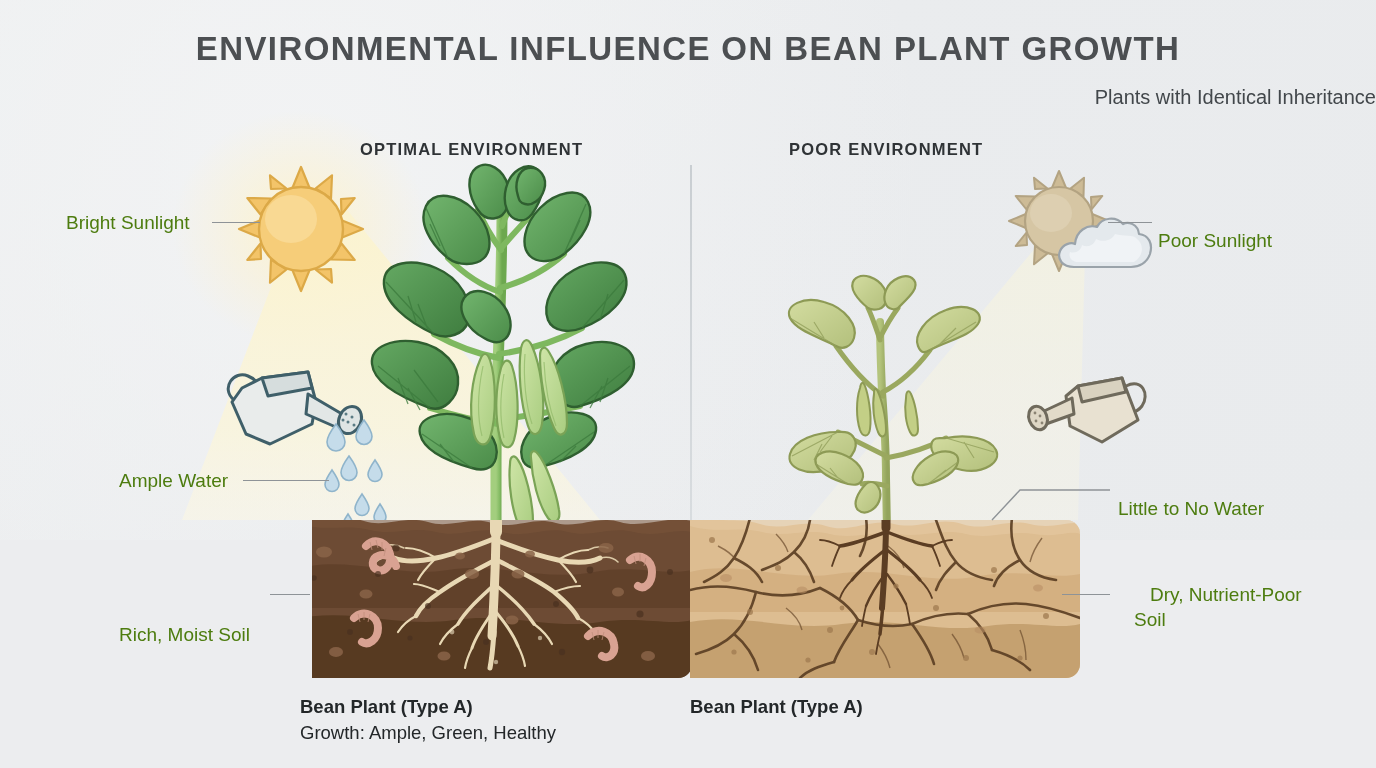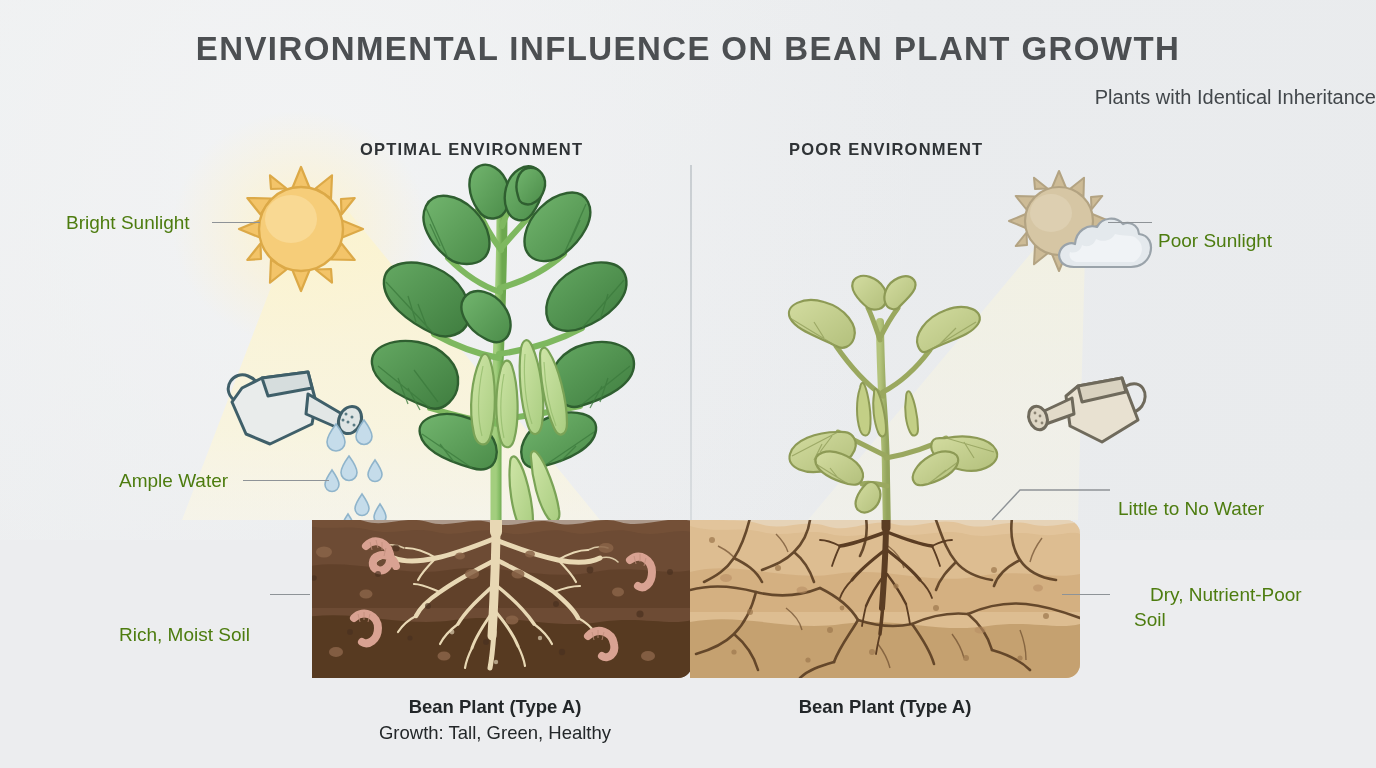--- a/index.html
+++ b/index.html
@@ -29,21 +29,21 @@
   .panel-head{
     position:absolute;font-size:16.5px;font-weight:bold;letter-spacing:1.2px;
     color:#2f3336;white-space:nowrap;
   }
   .head-left{left:360px;top:140px;}
   .head-right{left:789px;top:140px;}
   .side-label{
     position:absolute;font-size:19px;color:#4d7c0f;line-height:25px;white-space:nowrap;
   }
   .caption{
-    position:absolute;text-align:center;font-size:18.5px;color:#232729;line-height:26px;
+    position:absolute;text-align:left;font-size:18.5px;color:#232729;line-height:26px;
     white-space:nowrap;
   }
   .caption b{font-weight:bold;}
   .lead{position:absolute;background:#8e9397;height:1.4px;}
   .divider{
     position:absolute;left:690px;top:165px;width:1.6px;height:355px;
     background:linear-gradient(#c9ced2,#d8dcdf);
   }
   svg{position:absolute;overflow:visible;}
 </style>
@@ -515,18 +515,18 @@
   <div class="side-label" style="left:119px;top:468px;">Ample Water</div>
   <div class="side-label" style="left:119px;top:582px;margin-top:40px;">Rich, Moist Soil</div>
 
   <div class="side-label" style="left:1158px;top:228px;">Poor Sunlight</div>
   <div class="side-label" style="left:1118px;top:468px;margin-top:28px;">Little to No Water</div>
   <div class="side-label" style="left:1118px;top:582px;margin-left:32px;">Dry, Nutrient-Poor</div>
   <div class="side-label" style="left:1118px;top:607px;margin-left:16px;">Soil</div>
 
   <div class="caption" style="left:300px;top:694px;width:390px;">
     <b>Bean Plant (Type A)</b><br>
-    <span>Growth: Tall, Green, Healthy</span>
+    <span>Growth: Ample, Green, Healthy</span>
   </div>
   <div class="caption" style="left:690px;top:694px;width:390px;">
     <b>Bean Plant (Type A)</b><br>
   </div>
 </div>
 
 </body></html>

